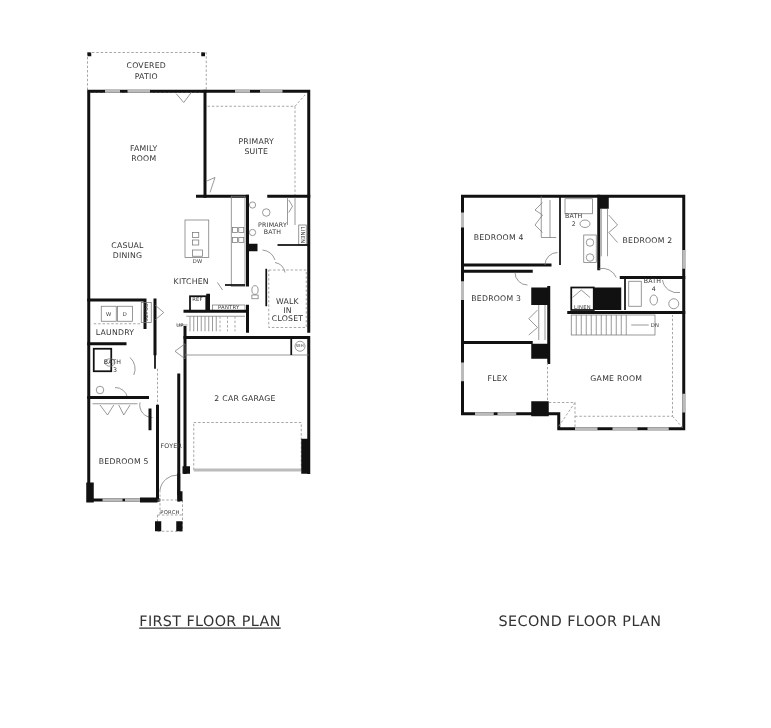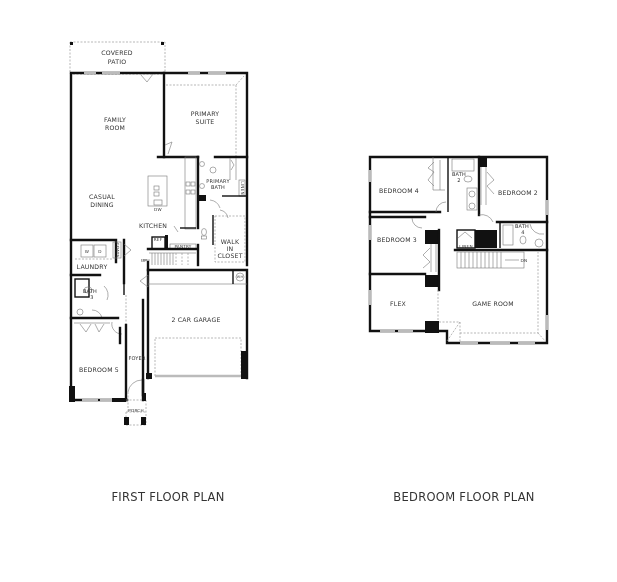--- a/index.html
+++ b/index.html
@@ -263,14 +263,14 @@
 <div class="lbl sm" style="left:459px;top:180px;font-size:5px;">2</div>
 <div class="lbl" style="left:518px;top:193px;">BEDROOM 2</div>
 <div class="lbl" style="left:397px;top:240px;">BEDROOM 3</div>
 <div class="lbl sm" style="left:522px;top:226px;font-size:5px;">BATH</div>
 <div class="lbl sm" style="left:523px;top:232px;font-size:5px;">4</div>
 <div class="lbl sm" style="left:466px;top:246px;">LINEN</div>
 <div class="lbl sm" style="left:524px;top:260px;">DN</div>
 <div class="lbl" style="left:398px;top:304px;">FLEX</div>
 <div class="lbl" style="left:493px;top:304px;">GAME ROOM</div>
 
-<div class="title" style="left:168px;">FIRST FLOOR PLAN</div>
-<div class="title" style="left:464px;">BEDROOM FLOOR PLAN</div>
+<div class="title" style="left:168px;text-decoration:underline;">FIRST FLOOR PLAN</div>
+<div class="title" style="left:464px;">SECOND FLOOR PLAN</div>
 
 </body></html>

